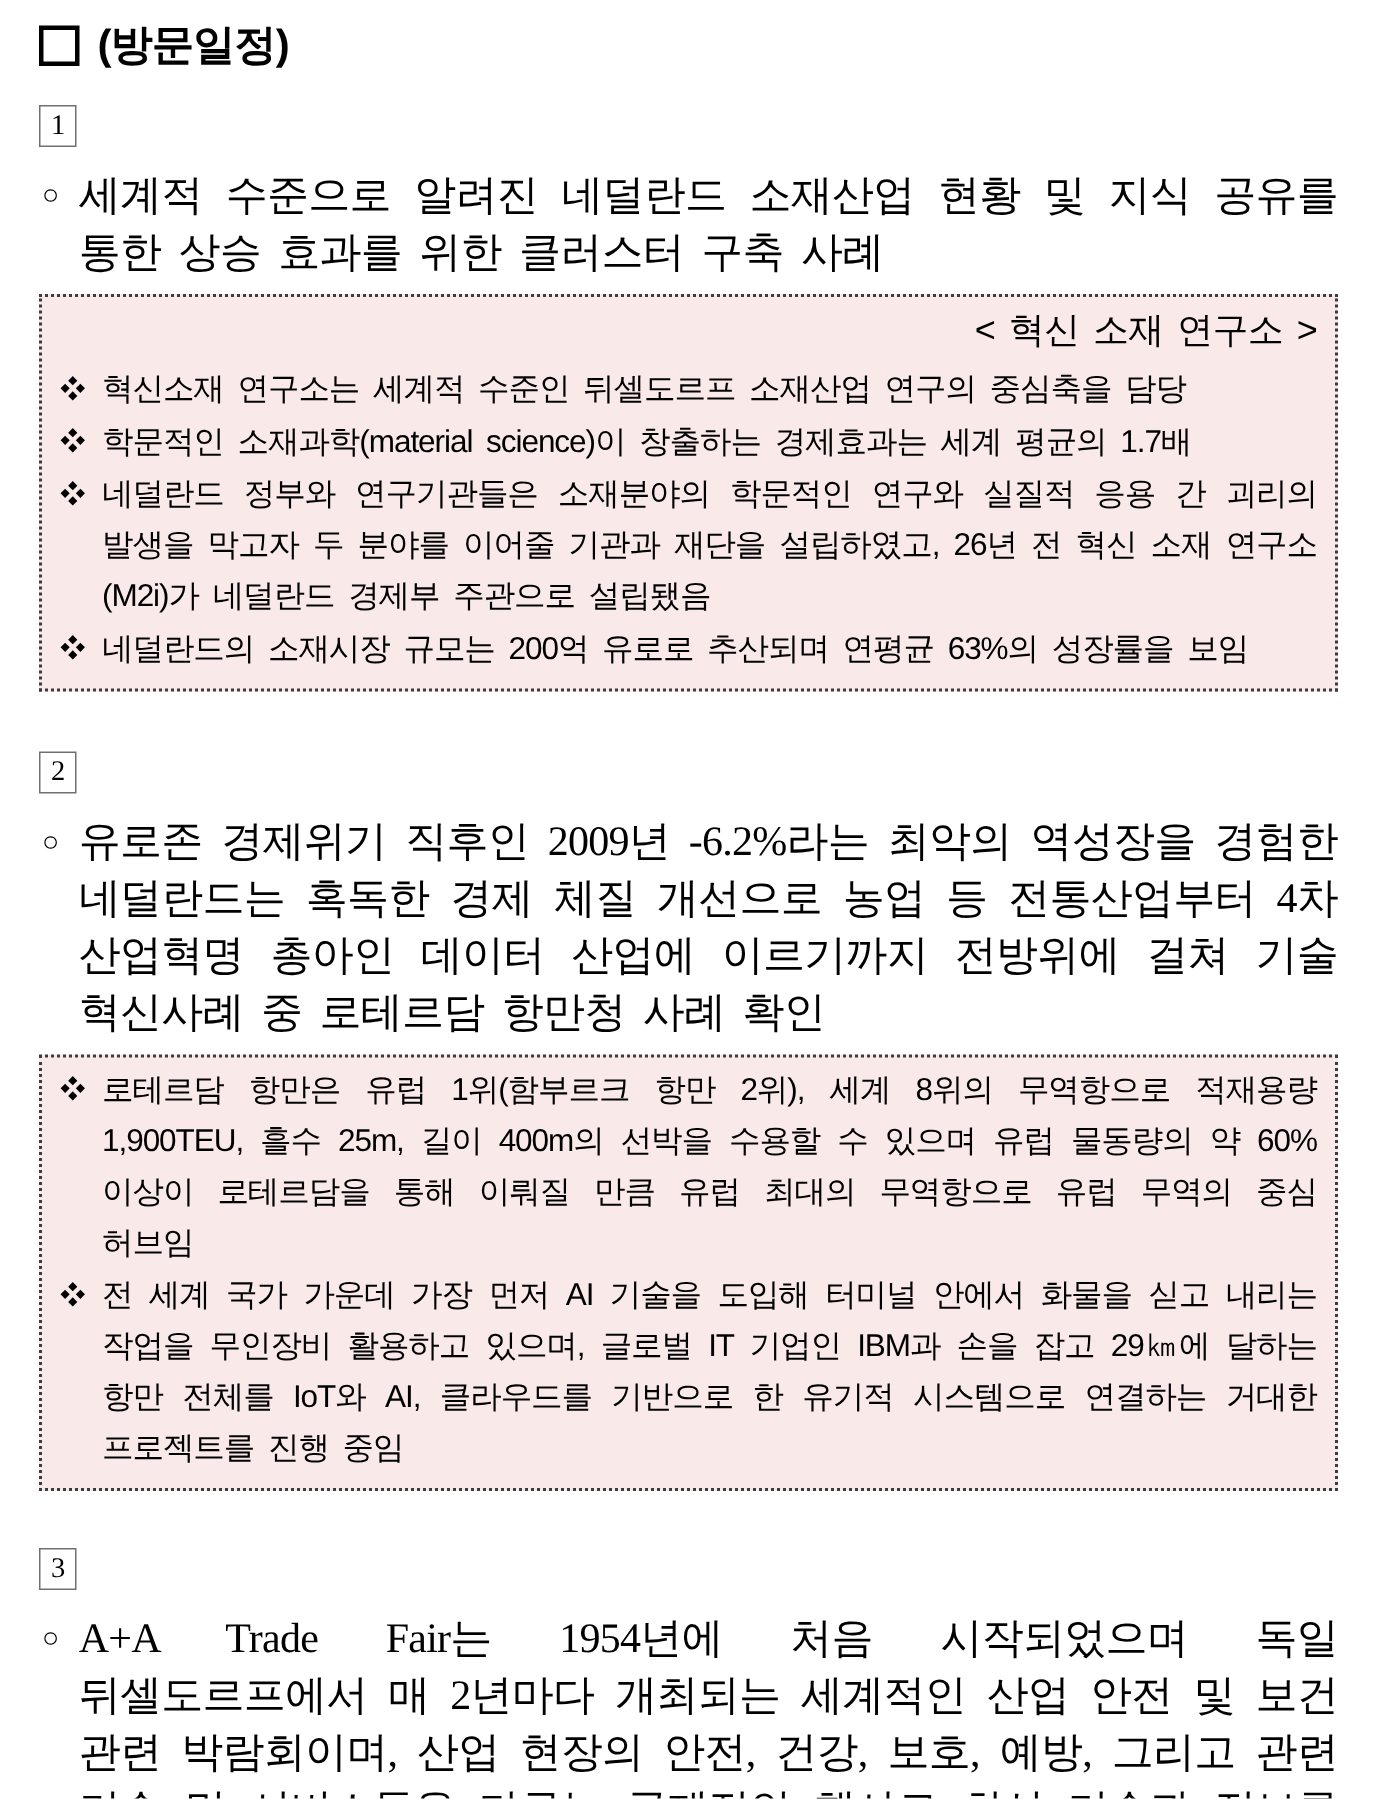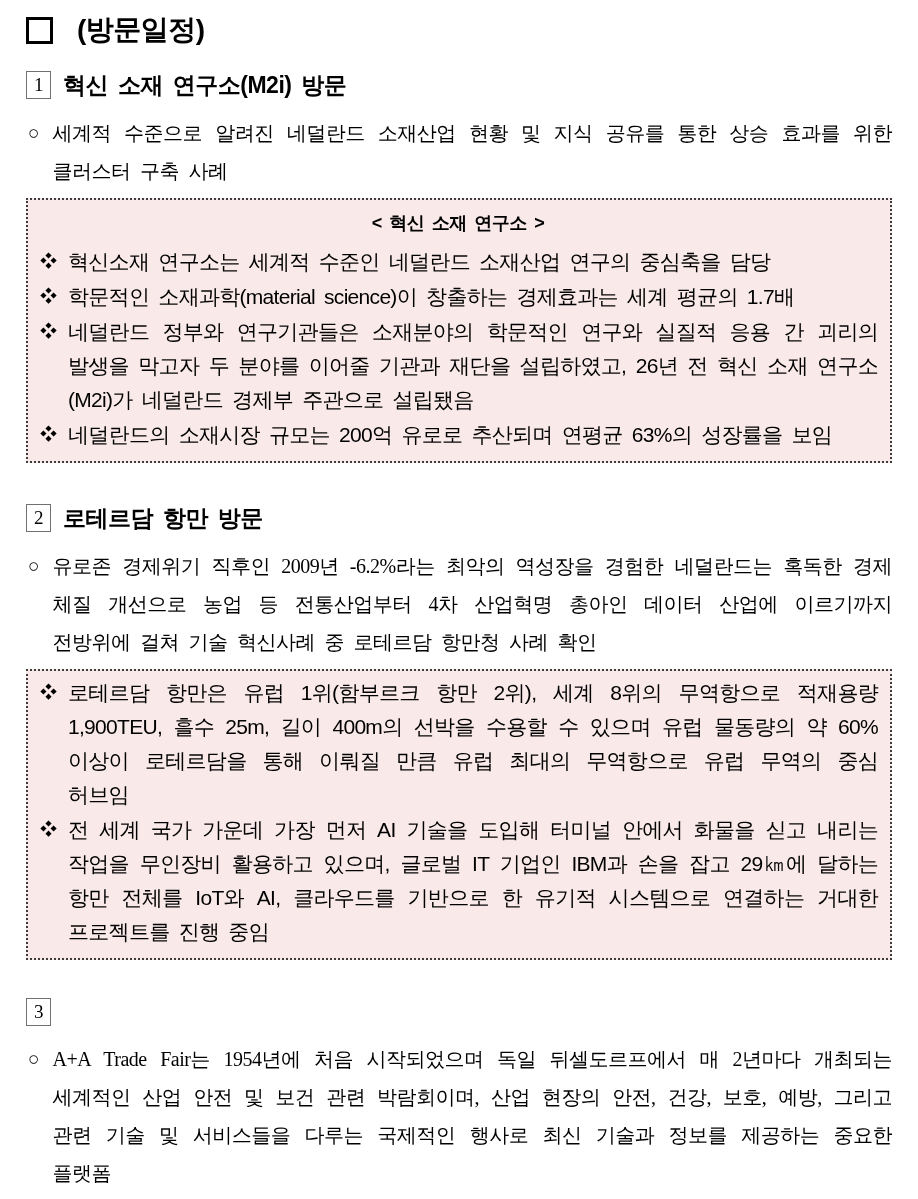--- a/index.html
+++ b/index.html
@@ -16,21 +16,21 @@
   }
   .page {
     padding: 12px 26px 0 26px;
     box-sizing: border-box;
   }
 
   
   .doc-title {
     display: flex;
     align-items: center;
-    gap: 24px;
+    gap: 12px;
     font-family: "Liberation Sans", "DejaVu Sans", sans-serif;
     font-weight: bold;
     font-size: 28px;
     line-height: 32px;
     margin: 2px 0 24px 0;
     letter-spacing: -0.5px;
   }
   .square-bullet {
     width: 21px;
     height: 21px;
@@ -73,42 +73,42 @@
     margin: 0 0 6px 2px;
   }
   .para .marker {
     flex: 0 0 auto;
     font-size: 19px;
     line-height: 38px;
   }
   .para .ptext {
     margin: 0;
     flex: 1 1 auto;
-    font-size: 20px;
+    font-size: 28px;
     line-height: 38px;
     letter-spacing: -0.5px;
     word-spacing: 5px;
     text-align: justify;
     text-align-last: left;
     word-break: keep-all;
   }
 
   
   .infobox {
     background: #f9e9e9;
     border: 2px dotted #3c3c3c;
     padding: 4px 12px 8px 10px;
     margin: 0 0 0 0;
   }
   .box-title {
     font-family: "Liberation Sans", "DejaVu Sans", sans-serif;
-    font-weight: bold;
-    font-size: 18px;
+    font-weight: normal;
+    font-size: 24px;
     line-height: 38px;
-    text-align: center;
+    text-align: right;
     letter-spacing: -0.5px;
     word-spacing: 3px;
     margin-bottom: 3px;
   }
   .box-item {
     display: flex;
     align-items: flex-start;
     gap: 11px;
     margin: 1px 0;
   }
@@ -140,55 +140,53 @@
 
 <div class="page">
 
   <div class="doc-title">
     <span class="square-bullet"></span>
     <span>(방문일정)</span>
   </div>
 
   <div class="sec-head">
     <span class="numbox">1</span>
-    <span>혁신 소재 연구소(M2i) 방문</span>
   </div>
 
   <div class="para">
     <span class="marker">○</span>
     <p class="ptext">세계적 수준으로 알려진 네덜란드 소재산업 현황 및 지식 공유를 통한 상승 효과를 위한 클러스터 구축 사례</p>
   </div>
 
   <div class="pre-box-gap"></div>
 
   <div class="infobox">
     <div class="box-title">&lt; 혁신 소재 연구소 &gt;</div>
     <div class="box-item">
       <span class="diamond">❖</span>
-      <p class="btext">혁신소재 연구소는 세계적 수준인 네덜란드 소재산업 연구의 중심축을 담당</p>
+      <p class="btext">혁신소재 연구소는 세계적 수준인 뒤셀도르프 소재산업 연구의 중심축을 담당</p>
     </div>
     <div class="box-item">
       <span class="diamond">❖</span>
       <p class="btext">학문적인 소재과학(material science)이 창출하는 경제효과는 세계 평균의 1.7배</p>
     </div>
     <div class="box-item">
       <span class="diamond">❖</span>
       <p class="btext">네덜란드 정부와 연구기관들은 소재분야의 학문적인 연구와 실질적 응용 간 괴리의 발생을 막고자 두 분야를 이어줄 기관과 재단을 설립하였고, 26년 전 혁신 소재 연구소(M2i)가 네덜란드 경제부 주관으로 설립됐음</p>
     </div>
     <div class="box-item">
       <span class="diamond">❖</span>
       <p class="btext">네덜란드의 소재시장 규모는 200억 유로로 추산되며 연평균 63%의 성장률을 보임</p>
     </div>
   </div>
 
   <div class="gap-after-box-1"></div>
 
   <div class="sec-head">
     <span class="numbox">2</span>
-    <span>로테르담 항만 방문</span>
   </div>
 
   <div class="para">
     <span class="marker">○</span>
     <p class="ptext">유로존 경제위기 직후인 2009년 -6.2%라는 최악의 역성장을 경험한 네덜란드는 혹독한 경제 체질 개선으로 농업 등 전통산업부터 4차 산업혁명 총아인 데이터 산업에 이르기까지 전방위에 걸쳐 기술 혁신사례 중 로테르담 항만청 사례 확인</p>
   </div>
 
   <div class="pre-box-gap"></div>
 
   <div class="infobox">

